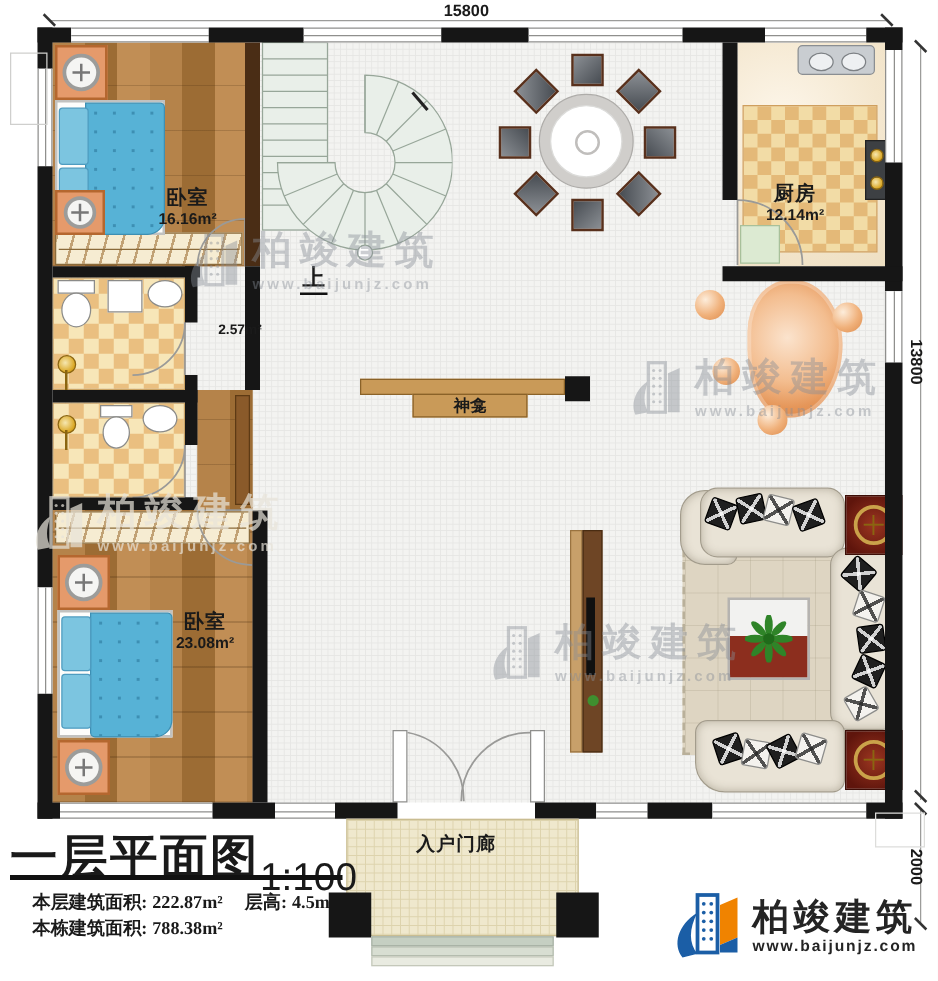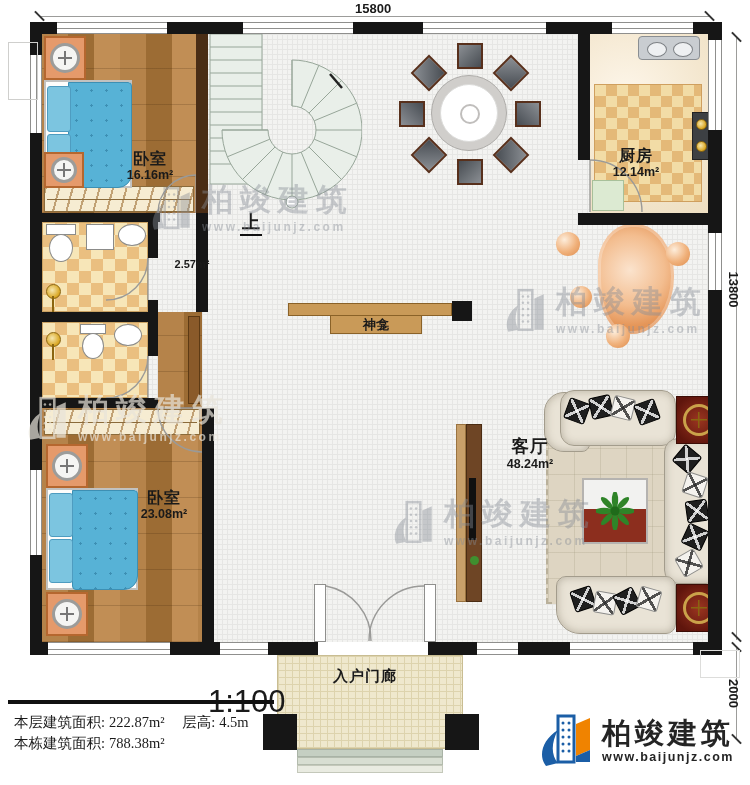--- a/index.html
+++ b/index.html
@@ -65,21 +65,21 @@
   .tick{position:absolute;width:13px;height:2px;background:#333;transform:rotate(45deg);}
   .extbox{position:absolute;border:1px solid #cfcfcd;}
   
   .wm{position:absolute;display:flex;align-items:flex-start;color:#878d96;opacity:.42;pointer-events:none;}
   .wm-brand{font-size:31px;font-weight:bold;letter-spacing:7px;line-height:1;}
   .wm-url{font-size:12px;font-weight:bold;letter-spacing:2.5px;margin-top:5px;}
   
   .tb-title{position:absolute;font-size:38px;font-weight:bold;letter-spacing:2px;}
   .tb-scale{position:absolute;font-size:31px;font-weight:normal;}
   .tb-rule{position:absolute;background:#111;}
-  .tb-stats{position:absolute;font-size:14.5px;font-weight:normal;line-height:21px;font-family:"Liberation Serif","DejaVu Serif",serif;}
+  .tb-stats{position:absolute;font-size:14.5px;font-weight:bold;line-height:21px;font-family:"Liberation Serif","DejaVu Serif",serif;margin-left:12px;}
   .tb-stats span{margin-right:4px;}
   .footer-brand{position:absolute;font-size:29px;font-weight:bold;color:#242424;letter-spacing:4px;}
   .footer-url{position:absolute;font-size:12.5px;font-weight:bold;color:#242424;letter-spacing:1.5px;}
   svg{display:block;}
 </style>
 </head>
 <body>
 
 <div id="stage">
 
@@ -317,24 +317,20 @@
     <div class="rarea">16.16m²</div>
   </div>
   <div class="room-label" style="left:119px;top:489px;width:90px;">
     <div class="rname">卧室</div>
     <div class="rarea">23.08m²</div>
   </div>
   <div class="room-label" style="left:591px;top:147px;width:90px;">
     <div class="rname">厨房</div>
     <div class="rarea">12.14m²</div>
   </div>
-  <div class="room-label" style="left:485px;top:437px;width:90px;">
-    <div class="rname big">客厅</div>
-    <div class="rarea">48.24m²</div>
-  </div>
   <div class="room-label" style="left:295px;top:668px;width:140px;">
     <div class="rname" style="font-size:15px;">入户门廊</div>
   </div>
   <div class="room-label" style="left:162px;top:258px;width:60px;">
     <div class="rarea" style="font-size:11px;">2.57m²</div>
   </div>
   <div class="abs" style="left:240px;top:210px;font-size:18px;font-weight:bold;border-bottom:2px solid #111;padding:0 2px;">上</div>
 
   <div class="dimline" style="left:40px;top:16px;width:670px;height:1px;"></div>
   <div class="tick" style="left:33px;top:15px;"></div>
@@ -405,20 +401,21 @@
   <div class="wm" style="left:390px;top:498px;">
     <svg width="46" height="50" viewBox="0 0 44 48">
         <use href="#wm-icon"></use>
       </svg>
     <div style="margin-left:8px;">
       <div class="wm-brand">柏竣建筑</div>
       <div class="wm-url">www.baijunjz.com</div>
     </div>
   </div>
 
+  <div class="tb-title" style="left:8px;top:660px;">一层平面图</div>
   <div class="tb-scale" style="left:208px;top:684px;">1:100</div>
   <div class="tb-rule" style="left:8px;top:700px;width:266px;height:4px;"></div>
   <div class="tb-stats" style="left:14px;top:712px;">
     <div>
       <span>本层建筑面积:</span><span>222.87m²</span>
       <span style="margin-left:10px;">层高:</span><span>4.5m</span>
     </div>
     <div>
       <span>本栋建筑面积:</span><span>788.38m²</span>
     </div>

